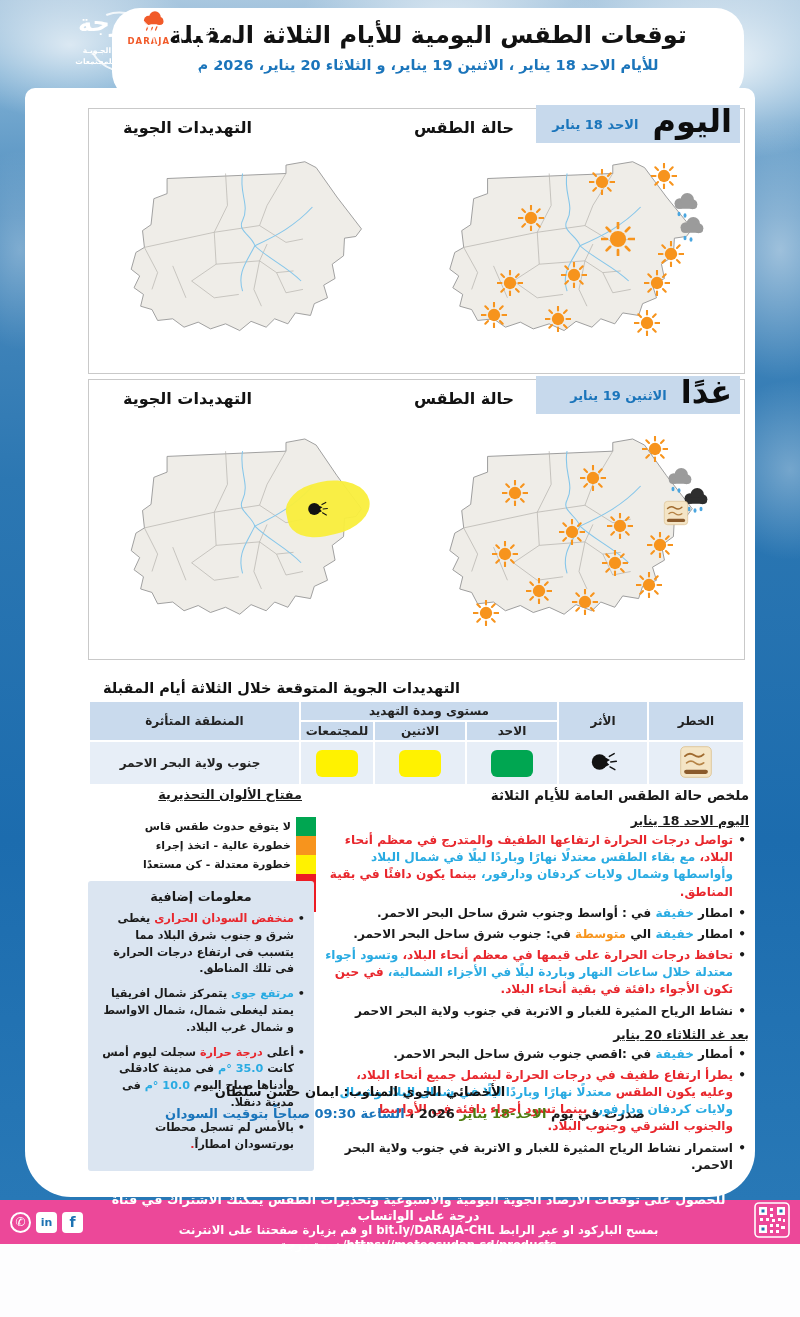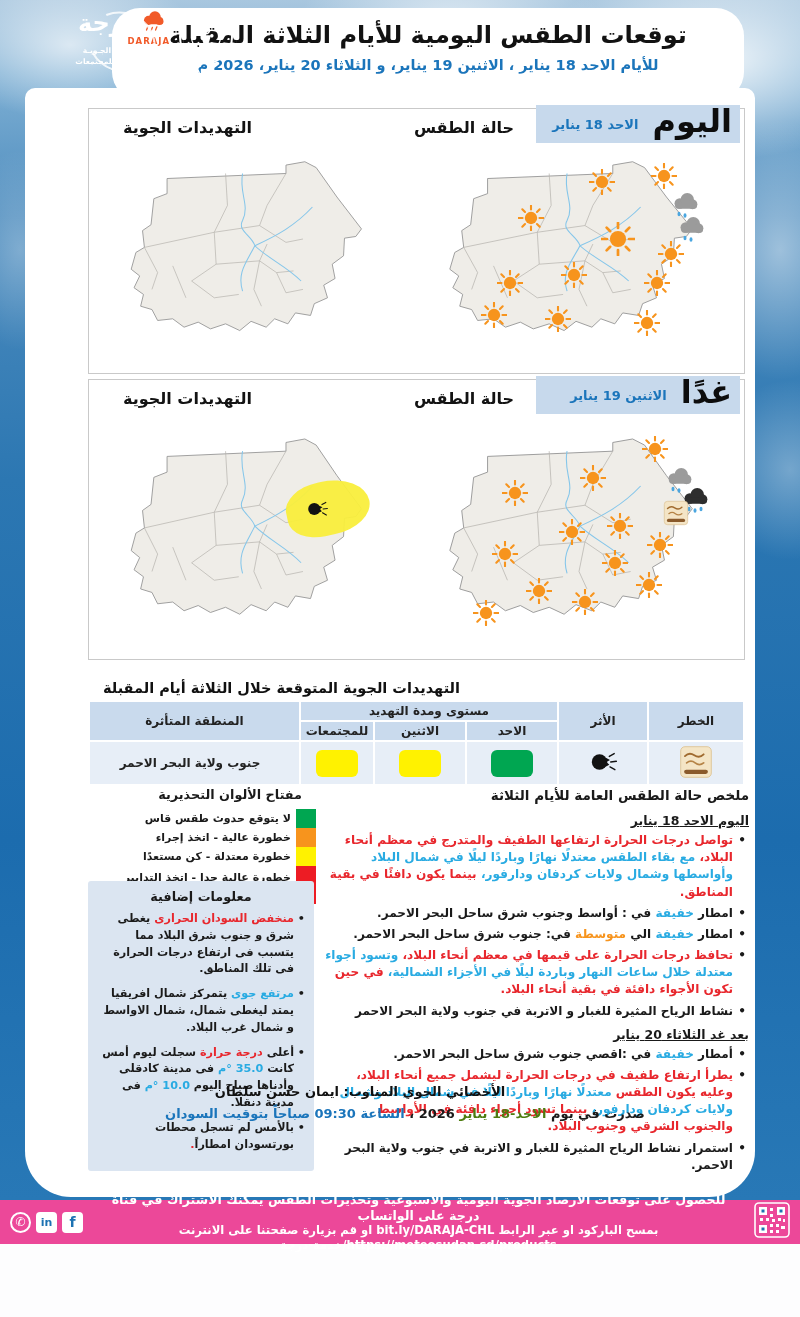--- a/index.html
+++ b/index.html
@@ -53,21 +53,21 @@
   .tbl-title{position:absolute;left:63px;top:592px;width:372px;font-size:14.5px;font-weight:bold;
     direction:rtl;text-align:right;color:#111;}
   table.threats{position:absolute;left:63px;top:612px;width:657px;border-spacing:2px;direction:rtl;
     font-size:12px;font-weight:bold;color:#222;}
   table.threats th{background:#c9daed;font-weight:bold;padding:2px 4px;}
   table.threats td{background:#e7eef7;text-align:center;vertical-align:middle;height:40px;}
   .chip{width:42px;height:27px;border-radius:6px;margin:0 auto;}
   td.area-cell{text-align:right;padding-right:10px;font-size:12px;}
   
   .ckey{position:absolute;left:63px;top:699px;width:228px;direction:rtl;color:#1a1a1a;}
-  .ckey-title{font-size:12.8px;font-weight:bold;text-align:right;padding-right:14px;margin-bottom:7px;}
+  .ckey-title{font-size:12.8px;font-weight:bold;text-align:right;padding-right:14px;margin-bottom:15px;text-decoration:underline;}
   .ckey-row{display:flex;direction:rtl;align-items:stretch;}
   .ckey-swatch{width:20px;flex:0 0 20px;}
   .ckey-label{font-size:11px;font-weight:bold;text-align:right;padding-right:5px;display:flex;align-items:center;
     justify-content:flex-start;line-height:1.25;}
   
   .xinfo{position:absolute;left:63px;top:793px;width:226px;background:#dbe5f1;border-radius:3px;
     padding:8px 9px 10px;direction:rtl;box-sizing:border-box;}
   .xinfo-title{font-size:12.8px;font-weight:bold;text-align:center;margin-bottom:7px;color:#1a1a1a;}
   .xinfo .bullet{font-size:11.2px;font-weight:bold;line-height:1.5;margin-bottom:8px;text-align:right;
     position:relative;padding-right:11px;color:#1a1a1a;}

